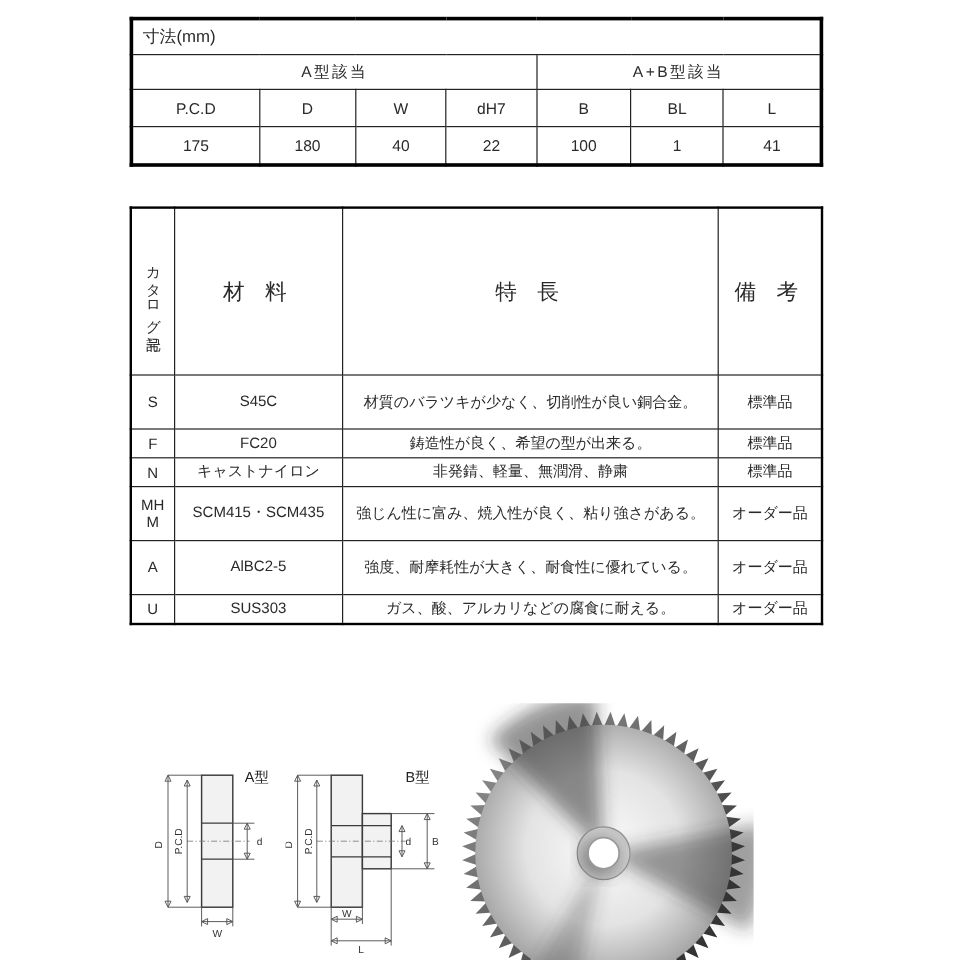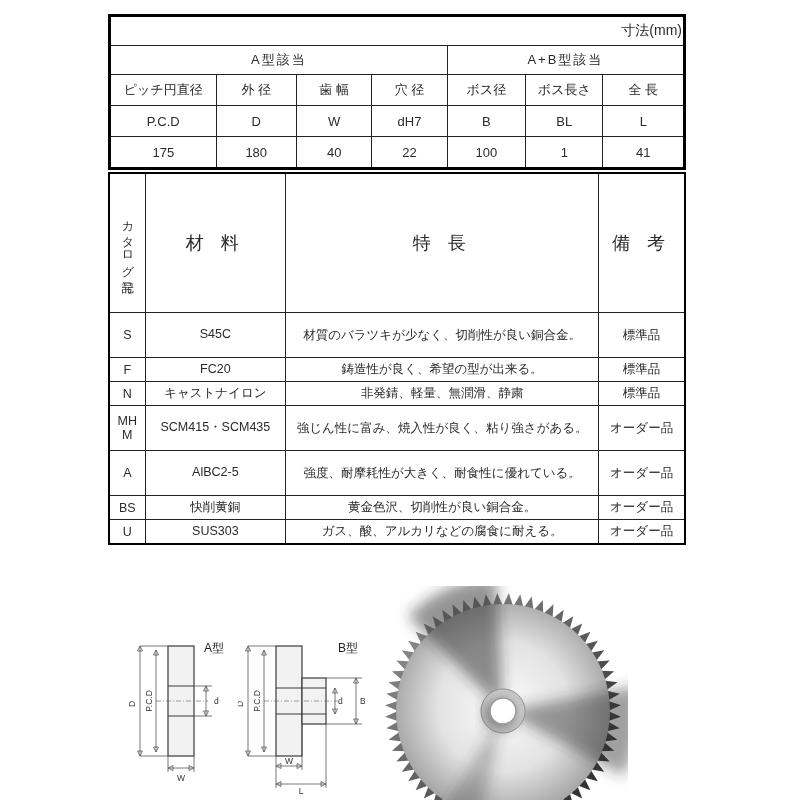--- a/index.html
+++ b/index.html
@@ -12,21 +12,21 @@
   
   .dim-table{
     position:absolute;left:108px;top:14px;width:578px;
     border:3px solid #000;
   }
   .dim-table td,.dim-table th{
     border:1px solid #222;font-weight:normal;
     text-align:center;font-size:13px;padding:2px 1px;
     white-space:nowrap;overflow:hidden;color:#2a2a2a;
   }
-  .dim-table .title-cell{text-align:right;padding-left:8px;font-size:14px;height:24px;}
+  .dim-table .title-cell{text-align:left;padding-left:8px;font-size:14px;height:24px;}
   .dim-table .group-cell{height:24px;font-size:13px;letter-spacing:2px;}
   .dim-table .hdr-row td{height:26px;}
   .dim-table .sym-row td{height:26px;font-size:13px;}
   .dim-table .val-row td{height:26px;font-size:13px;}
   
   .mat-table{
     position:absolute;left:108px;top:172px;width:578px;
     border:2px solid #000;
   }
   .mat-table td,.mat-table th{
@@ -72,29 +72,20 @@
       <col style="width:81px">
   </colgroup>
   <tbody>
       <tr>
     <td class="title-cell" colspan="7">寸法(mm)</td>
   </tr>
   <tr>
     <td class="group-cell" colspan="4">A型該当</td>
     <td class="group-cell" colspan="3">A+B型該当</td>
   </tr>
-  <tr class="hdr-row">
-    <td>ピッチ円直径</td>
-    <td>外 径</td>
-    <td>歯 幅</td>
-    <td>穴 径</td>
-    <td>ボス径</td>
-    <td>ボス長さ</td>
-    <td>全 長</td>
-  </tr>
   <tr class="sym-row">
     <td>P.C.D</td>
     <td>D</td>
     <td>W</td>
     <td>dH7</td>
     <td>B</td>
     <td>BL</td>
     <td>L</td>
   </tr>
   <tr class="val-row">
@@ -144,26 +135,20 @@
   <tr class="r-tall">
     <td>MH M</td>
     <td class="mat-cell">SCM415・SCM435</td>
     <td class="feat-cell">強じん性に富み、焼入性が良く、粘り強さがある。</td>
     <td>オーダー品</td>
   </tr>
   <tr class="r-tall">
     <td>A</td>
     <td class="mat-cell">AlBC2-5</td>
     <td class="feat-cell">強度、耐摩耗性が大きく、耐食性に優れている。</td>
-    <td>オーダー品</td>
-  </tr>
-  <tr class="r-std">
-    <td>BS</td>
-    <td class="mat-cell">快削黄銅</td>
-    <td class="feat-cell">黄金色沢、切削性が良い銅合金。</td>
     <td>オーダー品</td>
   </tr>
   <tr class="r-std">
     <td>U</td>
     <td class="mat-cell">SUS303</td>
     <td class="feat-cell">ガス、酸、アルカリなどの腐食に耐える。</td>
     <td>オーダー品</td>
   </tr>
 </tbody>
   </table>

